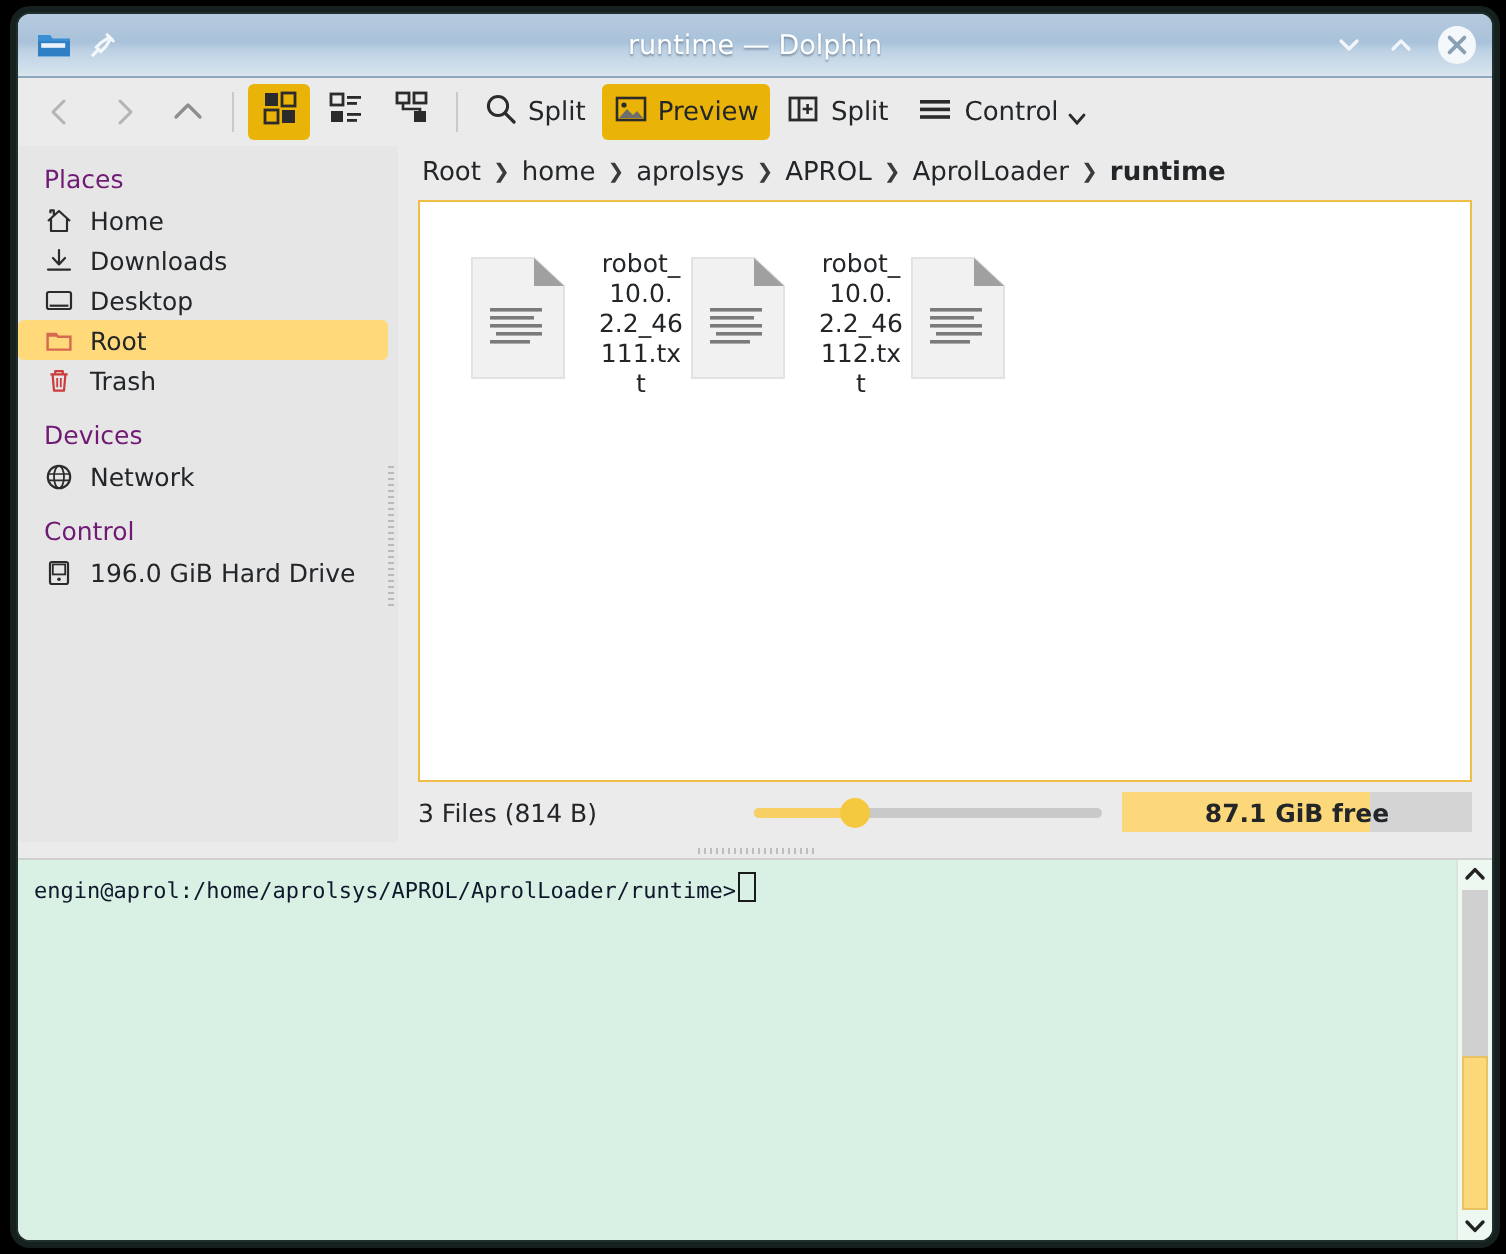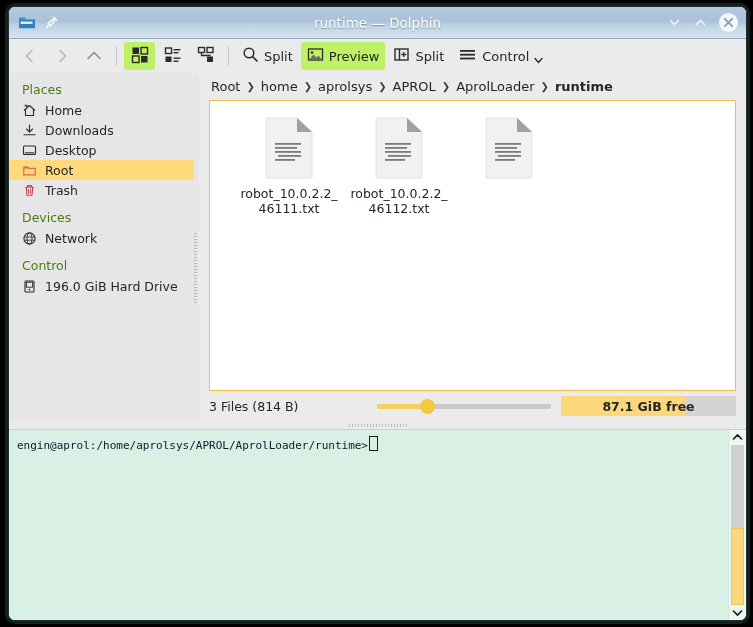--- a/index.html
+++ b/index.html
@@ -75,21 +75,21 @@
   .tbtn {
     display: flex; align-items: center; gap: 5px;
     height: 26px;
     padding: 0 5px;
     border-radius: 3px;
     font-size: 13px;
     color: #232629;
     border: 1px solid transparent;
     white-space: nowrap;
   }
-  .tbtn.checked { background: #bef264; }
+  .tbtn.checked { background: #eab308; }
   .navbtn { width: 28px; justify-content: center; padding: 0; }
   .navbtn svg { display: block; }
   .tsep {
     width: 1px; height: 20px;
     background: #c9c9c9;
     margin: 0 5px;
   }
   .viewbtn { width: 29px; justify-content: center; padding: 0; }
 
   
@@ -97,21 +97,21 @@
 
   .sidebar {
     width: 190px;
     flex: 0 0 190px;
     background: #e6e6e6;
     padding-top: 5px;
     position: relative;
   }
   .side-header {
     font-size: 12.5px;
-    color: #4d7c0f;
+    color: #701a75;
     padding: 4px 0 3px 13px;
   }
   .side-item {
     display: flex; align-items: center;
     gap: 8px;
     height: 20px;
     padding-left: 13px;
     margin: 0 5px 0 0;
     font-size: 12.5px;
     color: #232629;
@@ -161,23 +161,24 @@
     min-height: 0;
   }
   .icongrid {
     display: flex;
     padding: 12px 0 0 24px;
     gap: 0px;
   }
   .fileitem {
     width: 110px;
     display: flex;
-    flex-direction: column;
+    flex-direction: row;
     align-items: center;
     padding-top: 4px;
+    gap: 13px;
   }
   .fileicon { width: 50px; height: 62px; display:block; }
   .filelabel {
     margin-top: 6px;
     font-size: 12.5px;
     line-height: 15px;
     color: #232629;
     text-align: center;
     width: 104px;
     word-break: break-all;

